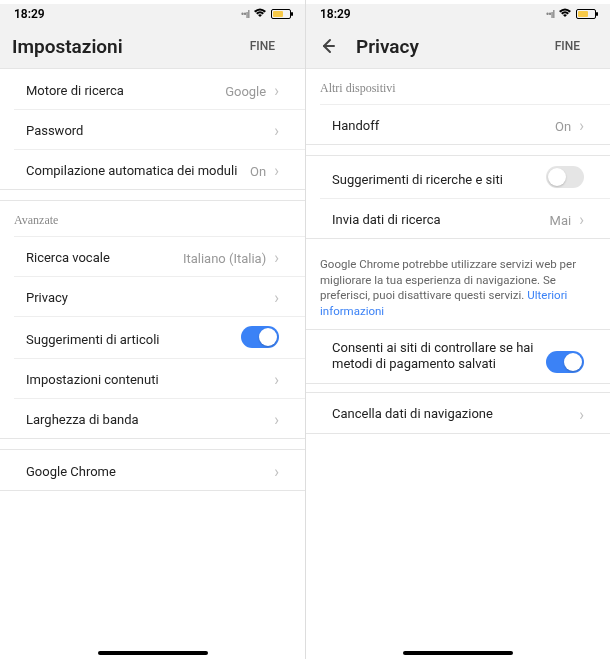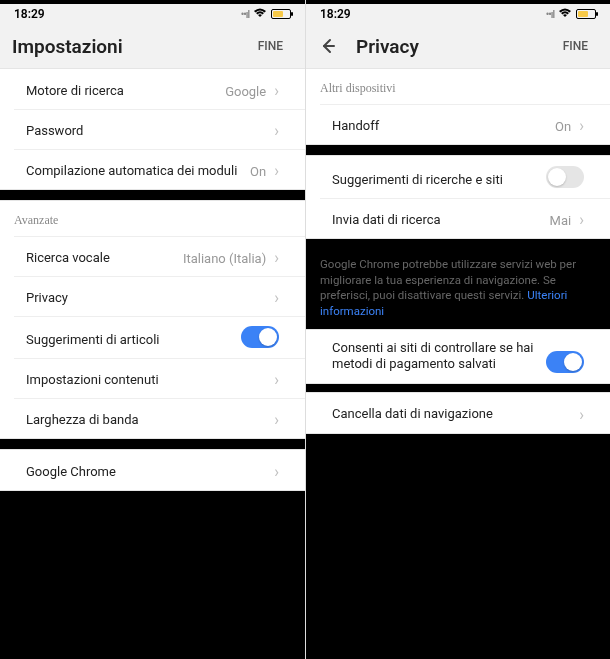--- a/index.html
+++ b/index.html
@@ -7,21 +7,21 @@
     font-family: -apple-system, BlinkMacSystemFont, "Segoe UI", Roboto, sans-serif;
     background: #e8e8e8;
     width: 610px;
     height: 659px;
     display: flex;
     overflow: hidden;
   }
   .phone {
     width: 305px;
     height: 659px;
-    background: #000000;
+    background: #ffffff;
     display: flex;
     flex-direction: column;
     position: relative;
   }
   .phone + .phone { border-left: 1px solid #ddd; }
   .status-bar {
     height: 20px;
     display: flex;
     justify-content: space-between;
     align-items: center;
@@ -49,21 +49,21 @@
     background: #f2f2f2;
     position: relative;
   }
   .header-title {
     font-size: 19px;
     font-weight: 600;
     color: #222;
   }
   .header-done {
     position: absolute;
-    right: 22px;
+    right: 30px;
     font-size: 12px;
     font-weight: 500;
     color: #555;
   }
   .back-arrow {
     width: 20px; height: 20px; margin-right: 18px;
     display:flex; align-items:center; justify-content:center;
   }
   .content { flex:1; overflow:hidden; }
   .group {

